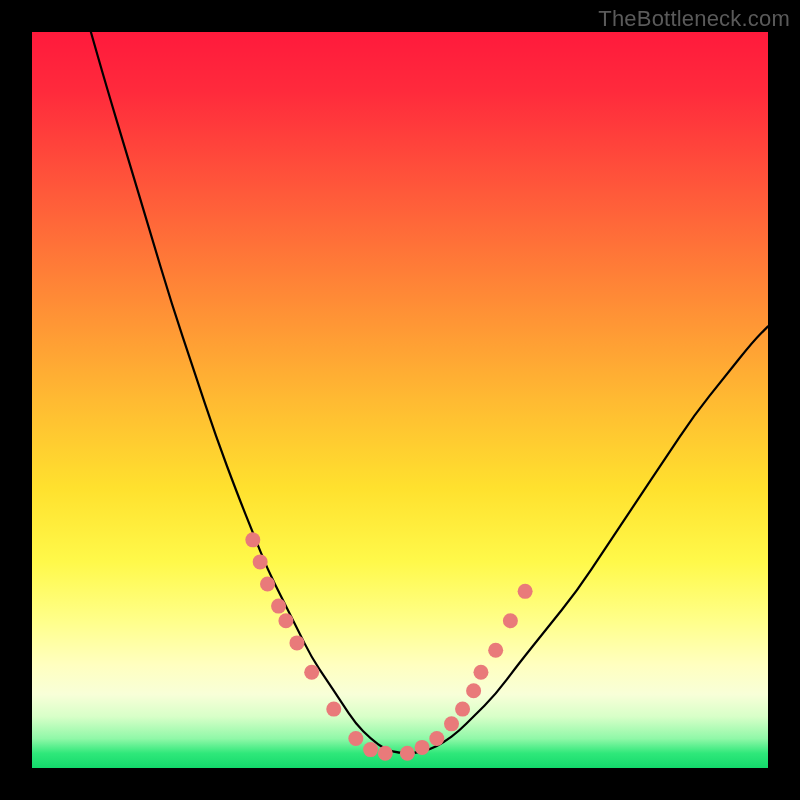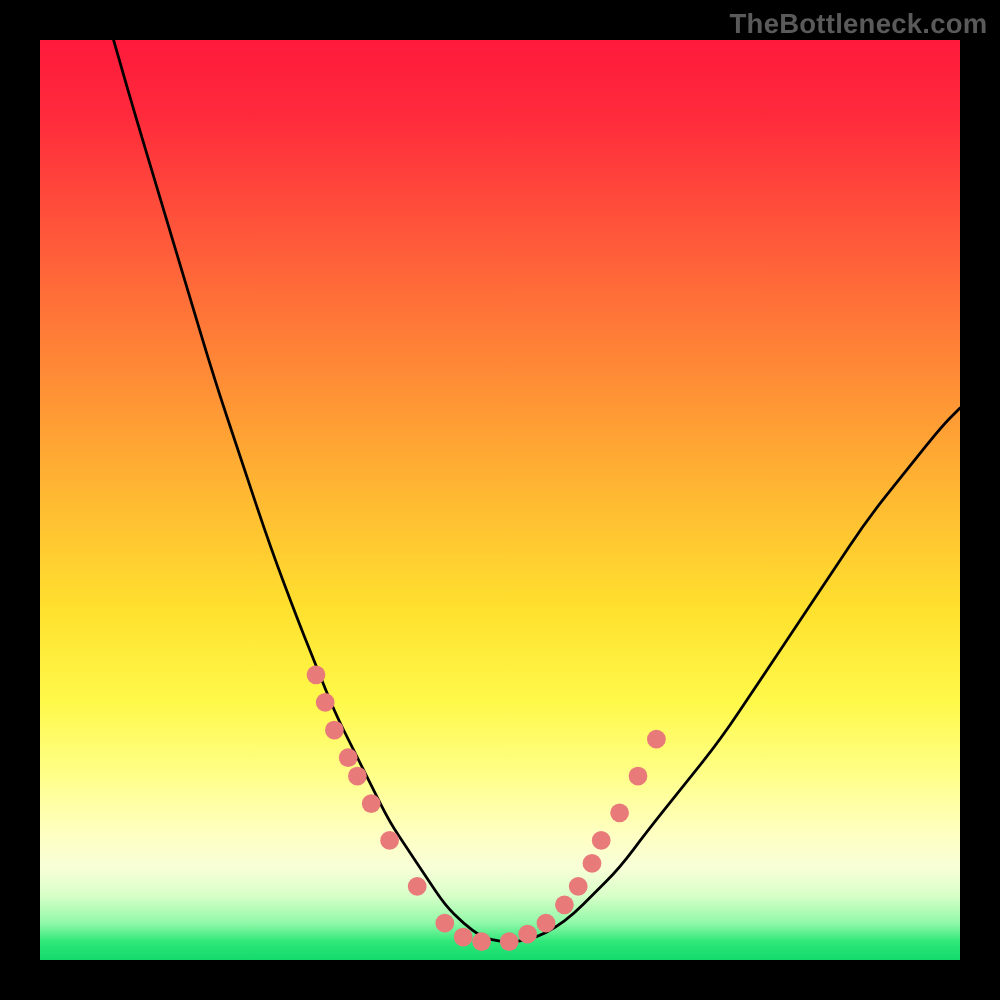--- a/index.html
+++ b/index.html
@@ -57,21 +57,21 @@
     top: 0;
     width: 736px;
     height: 736px;
   }
   .watermark {
     position: absolute;
     top: 6px;
     right: 10px;
     color: #5a5a5a;
     font-size: 22px;
-    font-weight: 700;
+    font-weight: 400;
     letter-spacing: 0.2px;
   }
 </style>
 </head>
 <body>
 
 <div class="frame">
 
   <div class="plot">
     <div class="gradient"></div>

